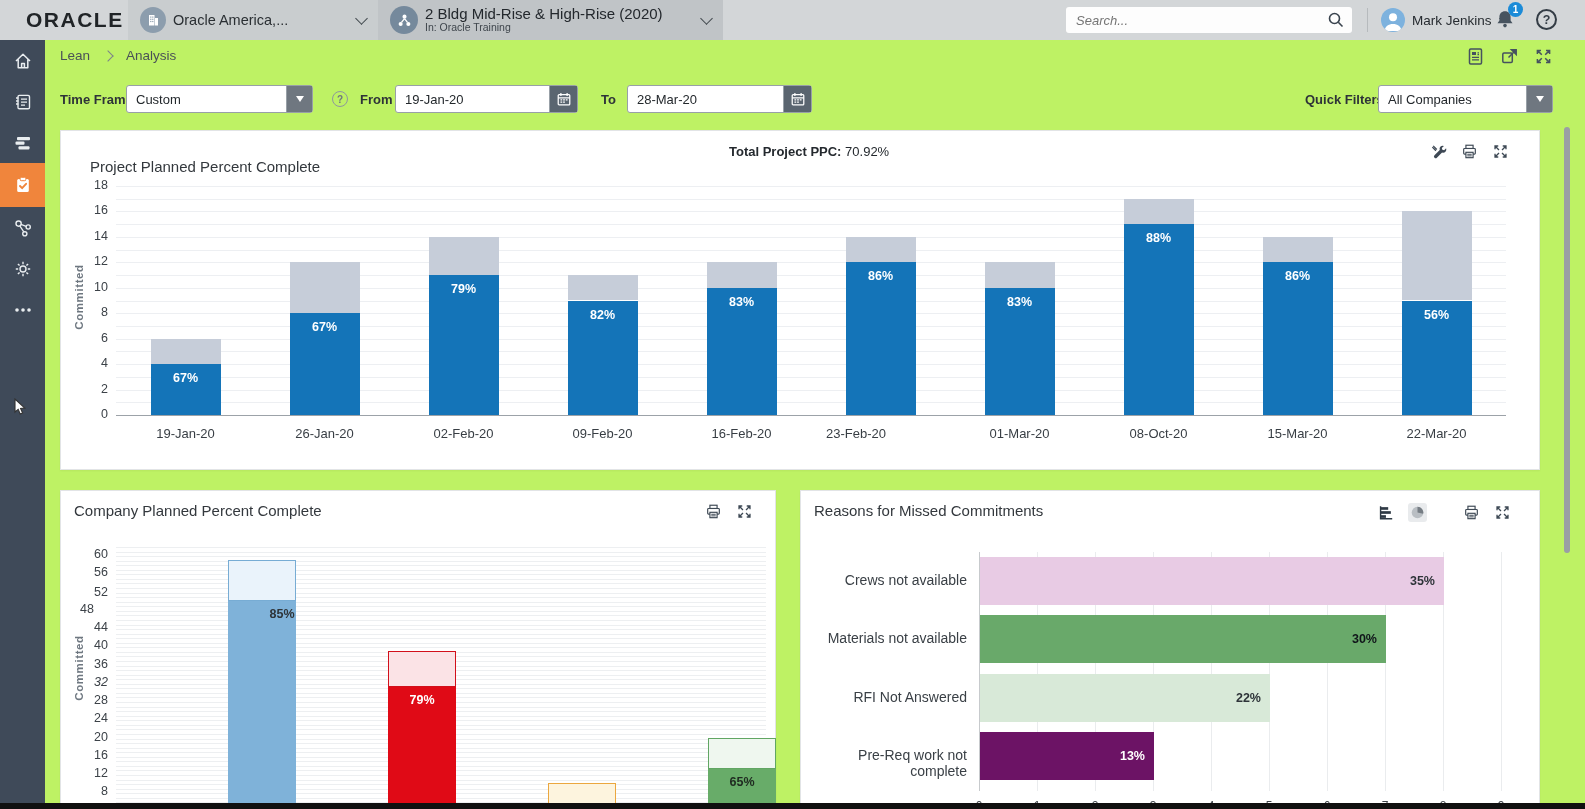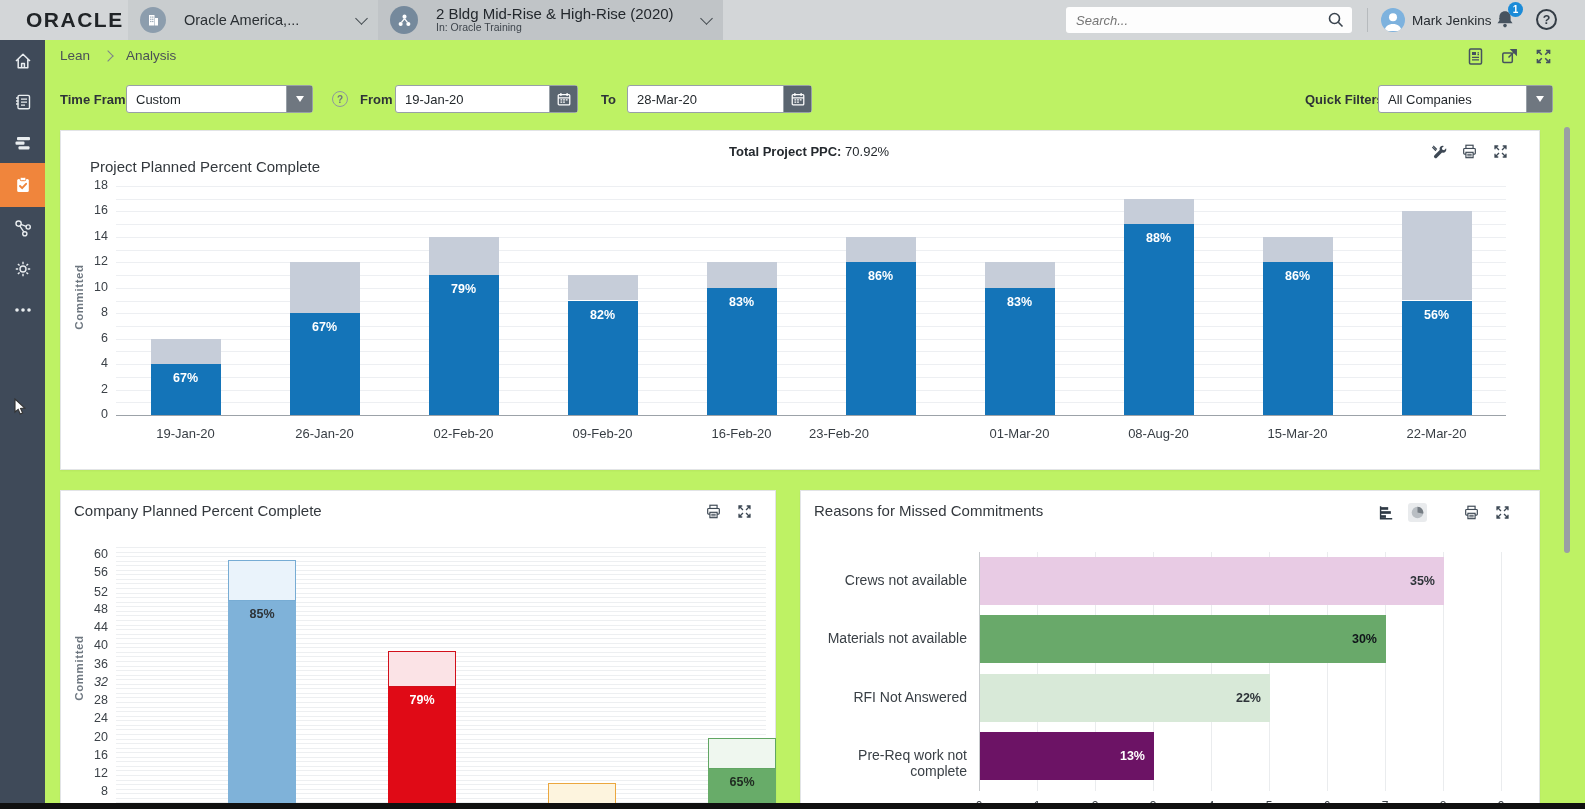--- a/index.html
+++ b/index.html
@@ -1,21 +1,21 @@
 <!DOCTYPE html>
 <html><head>
 <meta charset="utf-8">
 <style>
   html,body{margin:0;padding:0;background:#9a9a9a;}
   .page{position:relative;width:1585px;height:809px;background:#bef264;overflow:hidden;
         font-family:"Liberation Sans","DejaVu Sans",sans-serif;-webkit-font-smoothing:antialiased;}
   
   .topbar{position:absolute;left:0;top:0;width:1585px;height:40px;background:#D3D6D8;z-index:4;}
   .logo{position:absolute;left:26px;top:9px;font-size:21px;font-weight:bold;letter-spacing:1.5px;color:#202427;transform:scaleY(.92);}
-  .hsel{position:absolute;top:0;height:40px;display:flex;align-items:center;gap:18px;padding:0 12px;box-sizing:border-box;cursor:pointer;}
+  .hsel{position:absolute;top:0;height:40px;display:flex;align-items:center;gap:7px;padding:0 12px;box-sizing:border-box;cursor:pointer;}
   .org-sel{left:128px;width:250px;background:#C9CDCF;}
   .proj-sel{left:378px;width:345px;background:#C0C4C7;}
   .circ{border-radius:50%;display:flex;align-items:center;justify-content:center;flex:0 0 auto;}
   .org-circ{width:26px;height:26px;background:#8C9DAD;}
   .proj-circ{width:28px;height:28px;background:#75899C;}
   .org-label{font-size:14.5px;color:#2A2F33;white-space:nowrap;}
   .proj-text{display:flex;flex-direction:column;line-height:1.1;min-width:0;}
   .proj-title{font-size:15px;color:#23282D;white-space:nowrap;}
   .proj-sub{font-size:10.5px;color:#3E454C;}
   .chev{width:8px;height:8px;border-right:1.8px solid #3F464C;border-bottom:1.8px solid #3F464C;transform:rotate(45deg);margin-left:auto;margin-top:-4px;flex:0 0 auto;}
@@ -345,29 +345,29 @@
         <div class="seg" style="left: 451.5px; width: 70px; top: 114.5px; height: 114.5px; background: rgb(20, 116, 184);"></div>
         <div class="pct" style="left: 451.5px; width: 70px; top: 121.5px;">82%</div>
         <div class="xtick" style="left: 426.5px; width: 120px; top: 240px;">09-Feb-20</div>
         <div class="seg" style="left: 590.5px; width: 70px; top: 76.3px; height: 25.4px; background: rgb(198, 205, 217);"></div>
         <div class="seg" style="left: 590.5px; width: 70px; top: 101.8px; height: 127.2px; background: rgb(20, 116, 184);"></div>
         <div class="pct" style="left: 590.5px; width: 70px; top: 108.8px;">83%</div>
         <div class="xtick" style="left: 565.5px; width: 120px; top: 240px;">16-Feb-20</div>
         <div class="seg" style="left: 729.5px; width: 70px; top: 50.9px; height: 25.4px; background: rgb(198, 205, 217);"></div>
         <div class="seg" style="left: 729.5px; width: 70px; top: 76.3px; height: 152.7px; background: rgb(20, 116, 184);"></div>
         <div class="pct" style="left: 729.5px; width: 70px; top: 83.3px;">86%</div>
-        <div class="xtick" style="left: 663px; width: 120px; top: 240px;">23-Feb-20</div>
+        <div class="xtick" style="left: 680px; width: 120px; top: 240px;">23-Feb-20</div>
         <div class="seg" style="left: 868.5px; width: 70px; top: 76.3px; height: 25.4px; background: rgb(198, 205, 217);"></div>
         <div class="seg" style="left: 868.5px; width: 70px; top: 101.8px; height: 127.2px; background: rgb(20, 116, 184);"></div>
         <div class="pct" style="left: 868.5px; width: 70px; top: 108.8px;">83%</div>
         <div class="xtick" style="left: 843.5px; width: 120px; top: 240px;">01-Mar-20</div>
         <div class="seg" style="left: 1007.5px; width: 70px; top: 12.7px; height: 25.4px; background: rgb(198, 205, 217);"></div>
         <div class="seg" style="left: 1007.5px; width: 70px; top: 38.2px; height: 190.8px; background: rgb(20, 116, 184);"></div>
         <div class="pct" style="left: 1007.5px; width: 70px; top: 45.2px;">88%</div>
-        <div class="xtick" style="left: 982.5px; width: 120px; top: 240px;">08-Aug-20</div>
+        <div class="xtick" style="left: 982.5px; width: 120px; top: 240px;">08-Oct-20</div>
         <div class="seg" style="left: 1146.5px; width: 70px; top: 50.9px; height: 25.4px; background: rgb(198, 205, 217);"></div>
         <div class="seg" style="left: 1146.5px; width: 70px; top: 76.3px; height: 152.7px; background: rgb(20, 116, 184);"></div>
         <div class="pct" style="left: 1146.5px; width: 70px; top: 83.3px;">86%</div>
         <div class="xtick" style="left: 1121.5px; width: 120px; top: 240px;">15-Mar-20</div>
         <div class="seg" style="left: 1285.5px; width: 70px; top: 25.4px; height: 89.1px; background: rgb(198, 205, 217);"></div>
         <div class="seg" style="left: 1285.5px; width: 70px; top: 114.5px; height: 114.5px; background: rgb(20, 116, 184);"></div>
         <div class="pct" style="left: 1285.5px; width: 70px; top: 121.5px;">56%</div>
         <div class="xtick" style="left: 1260.5px; width: 120px; top: 240px;">22-Mar-20</div>
       </div>
   </section>
@@ -390,27 +390,27 @@
     <div class="ytick" style="top: 237.2px;">8</div>
         <div class="ytick" style="top: 219px;">12</div>
         <div class="ytick" style="top: 200.8px;">16</div>
         <div class="ytick" style="top: 182.5px;">20</div>
         <div class="ytick" style="top: 164.3px;">24</div>
         <div class="ytick" style="top: 146.1px;">28</div>
         <div class="ytick" style="top: 127.8px; font-style: italic;">32</div>
         <div class="ytick" style="top: 109.6px;">36</div>
         <div class="ytick" style="top: 91.4px;">40</div>
         <div class="ytick" style="top: 73.1px;">44</div>
-        <div class="ytick" style="top: 54.9px;">48</div>
+        <div class="ytick" style="top: 54.9px; text-align: center;">48</div>
         <div class="ytick" style="top: 38px;">52</div>
         <div class="ytick" style="top: 18.4px;">56</div>
         <div class="ytick" style="top: 0.2px;">60</div>
         <div class="seg" style="left: 112px; width: 68px; top: 12.8px; height: 41px; background: rgb(234, 243, 251); border: 1.5px solid rgb(119, 172, 212);"></div>
         <div class="seg" style="left: 112px; width: 68px; top: 53.8px; height: 206.2px; background: rgb(127, 178, 217);"></div>
-        <div class="pct" style="left: 112px; width: 68px; top: 59.8px; color: rgb(46, 52, 57);">85%</div>
+        <div class="pct" style="left: 112px; width: 68px; top: 59.8px; color: rgb(46, 52, 57); padding-left: 20px;">85%</div>
         <div class="seg" style="left: 272px; width: 68px; top: 103.9px; height: 36.5px; background: rgb(251, 227, 230); border: 1.5px solid rgb(210, 16, 27);"></div>
         <div class="seg" style="left: 272px; width: 68px; top: 140.4px; height: 119.6px; background: rgb(224, 10, 22);"></div>
         <div class="pct" style="left: 272px; width: 68px; top: 146.4px; color: rgb(255, 255, 255);">79%</div>
         <div class="seg" style="left: 432px; width: 68px; top: 236.1px; height: 23.9px; background: rgb(253, 244, 222); border: 1.5px solid rgb(235, 167, 63);"></div>
         <div class="seg" style="left: 592px; width: 68px; top: 190.5px; height: 31.9px; background: rgb(239, 247, 239); border: 1.5px solid rgb(97, 166, 99);"></div>
         <div class="seg" style="left: 592px; width: 68px; top: 222.4px; height: 37.6px; background: rgb(104, 172, 105);"></div>
         <div class="pct" style="left: 592px; width: 68px; top: 228.4px; color: rgb(31, 42, 32);">65%</div>
       </div>
   </section>
 

